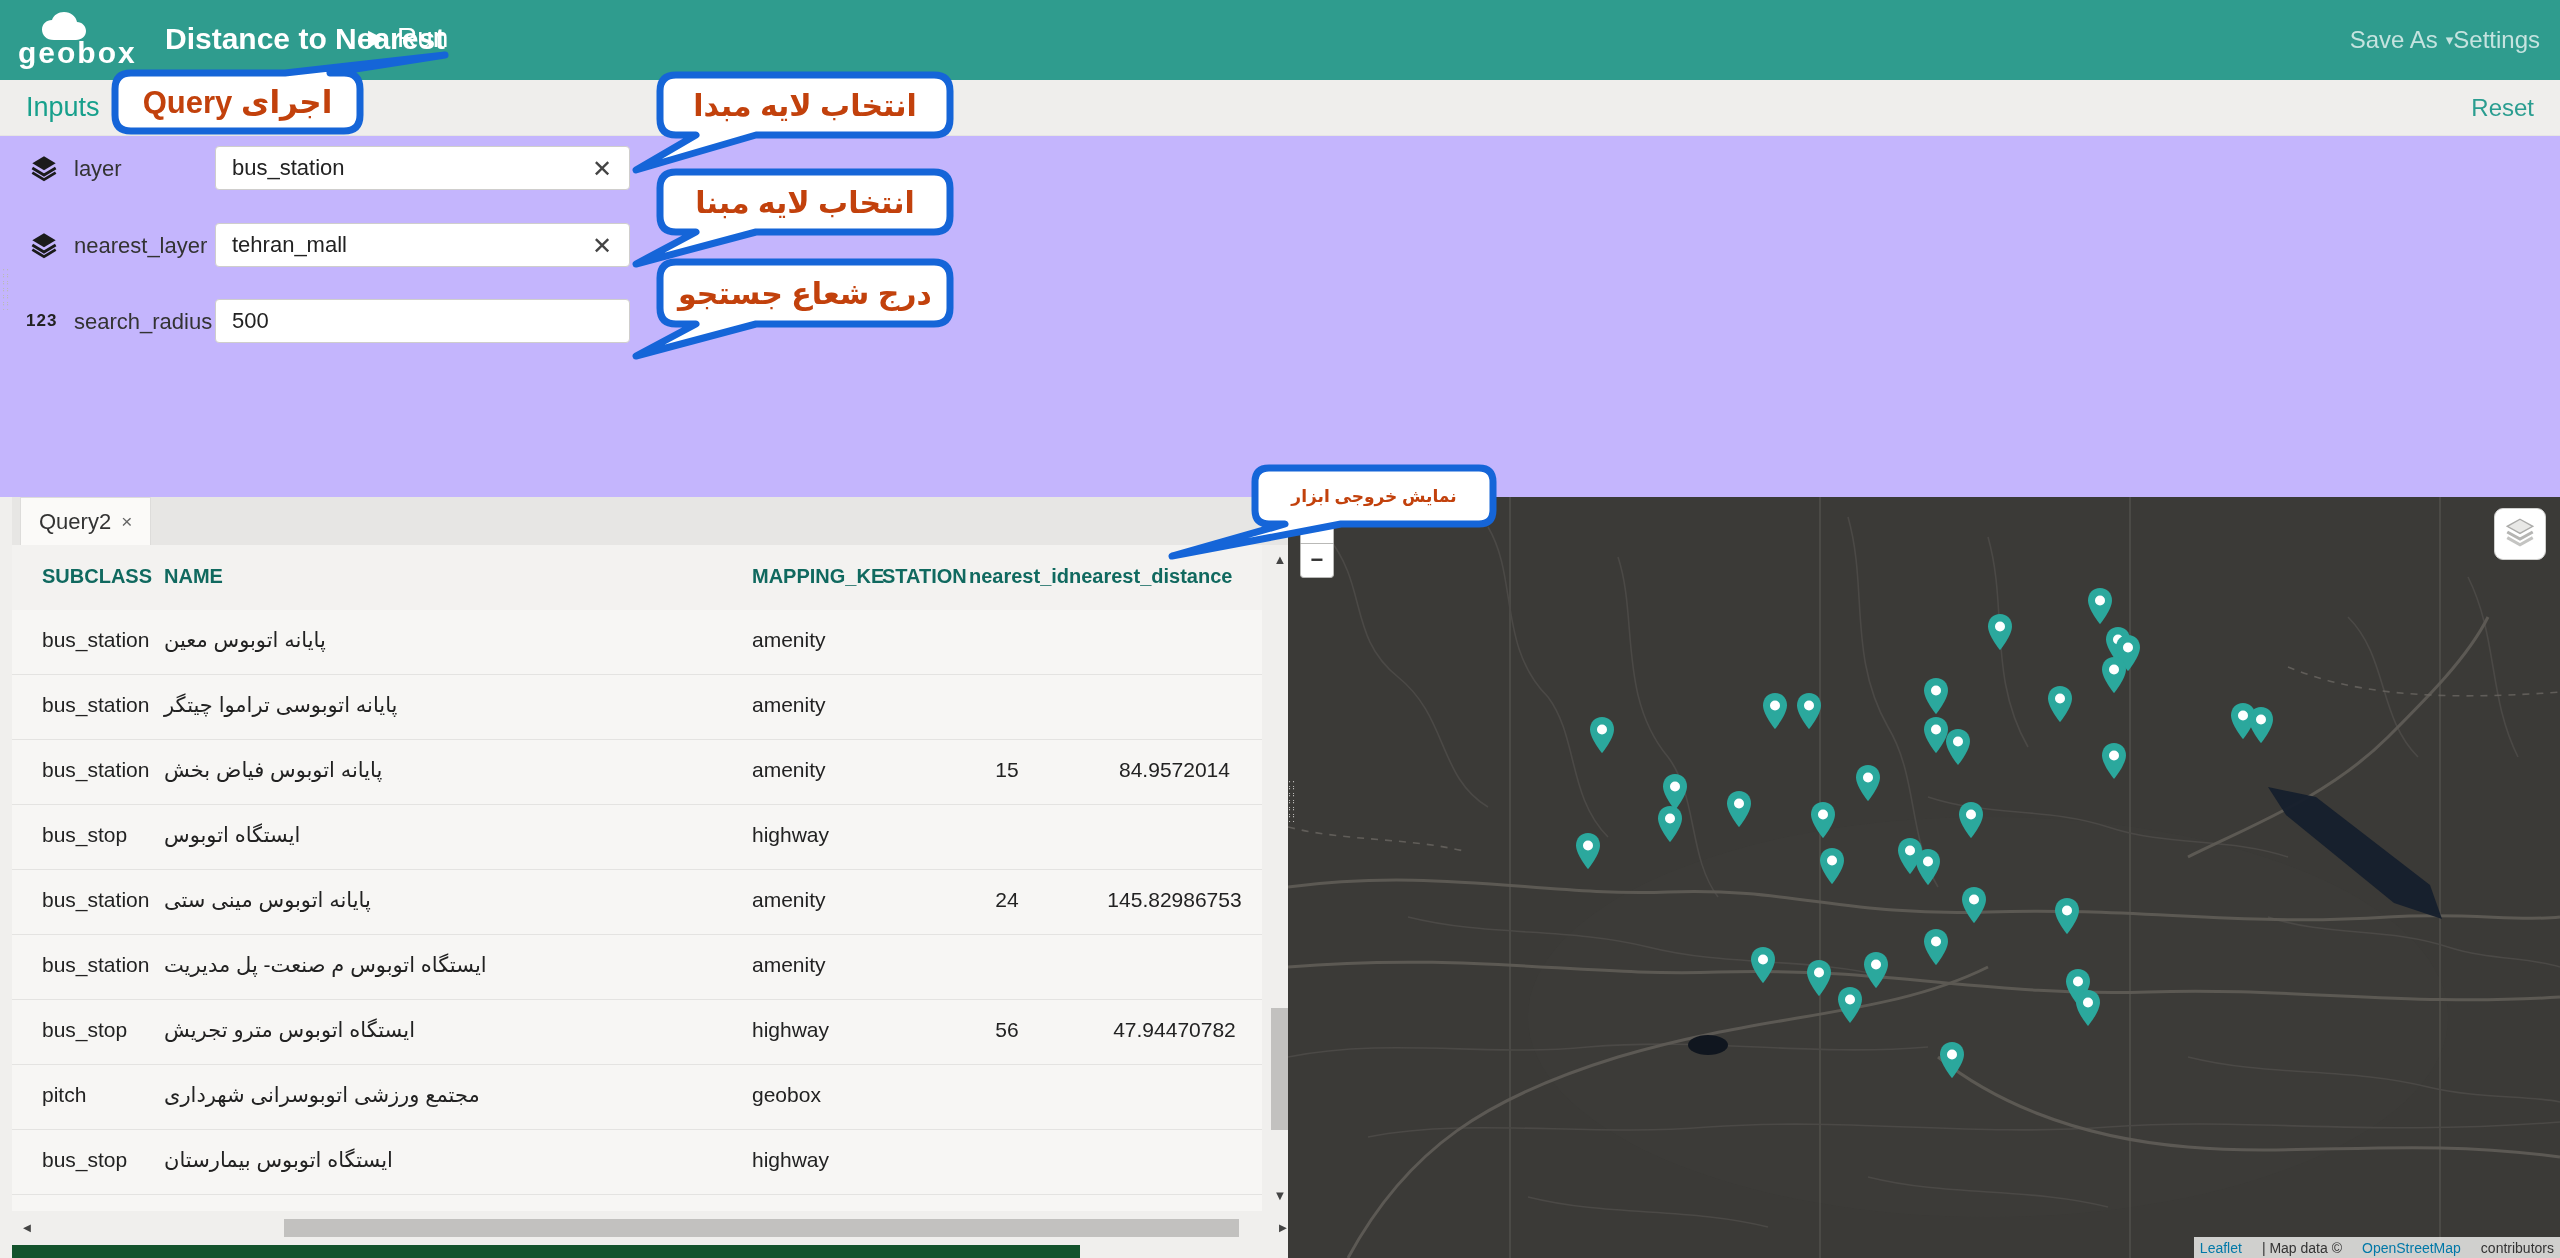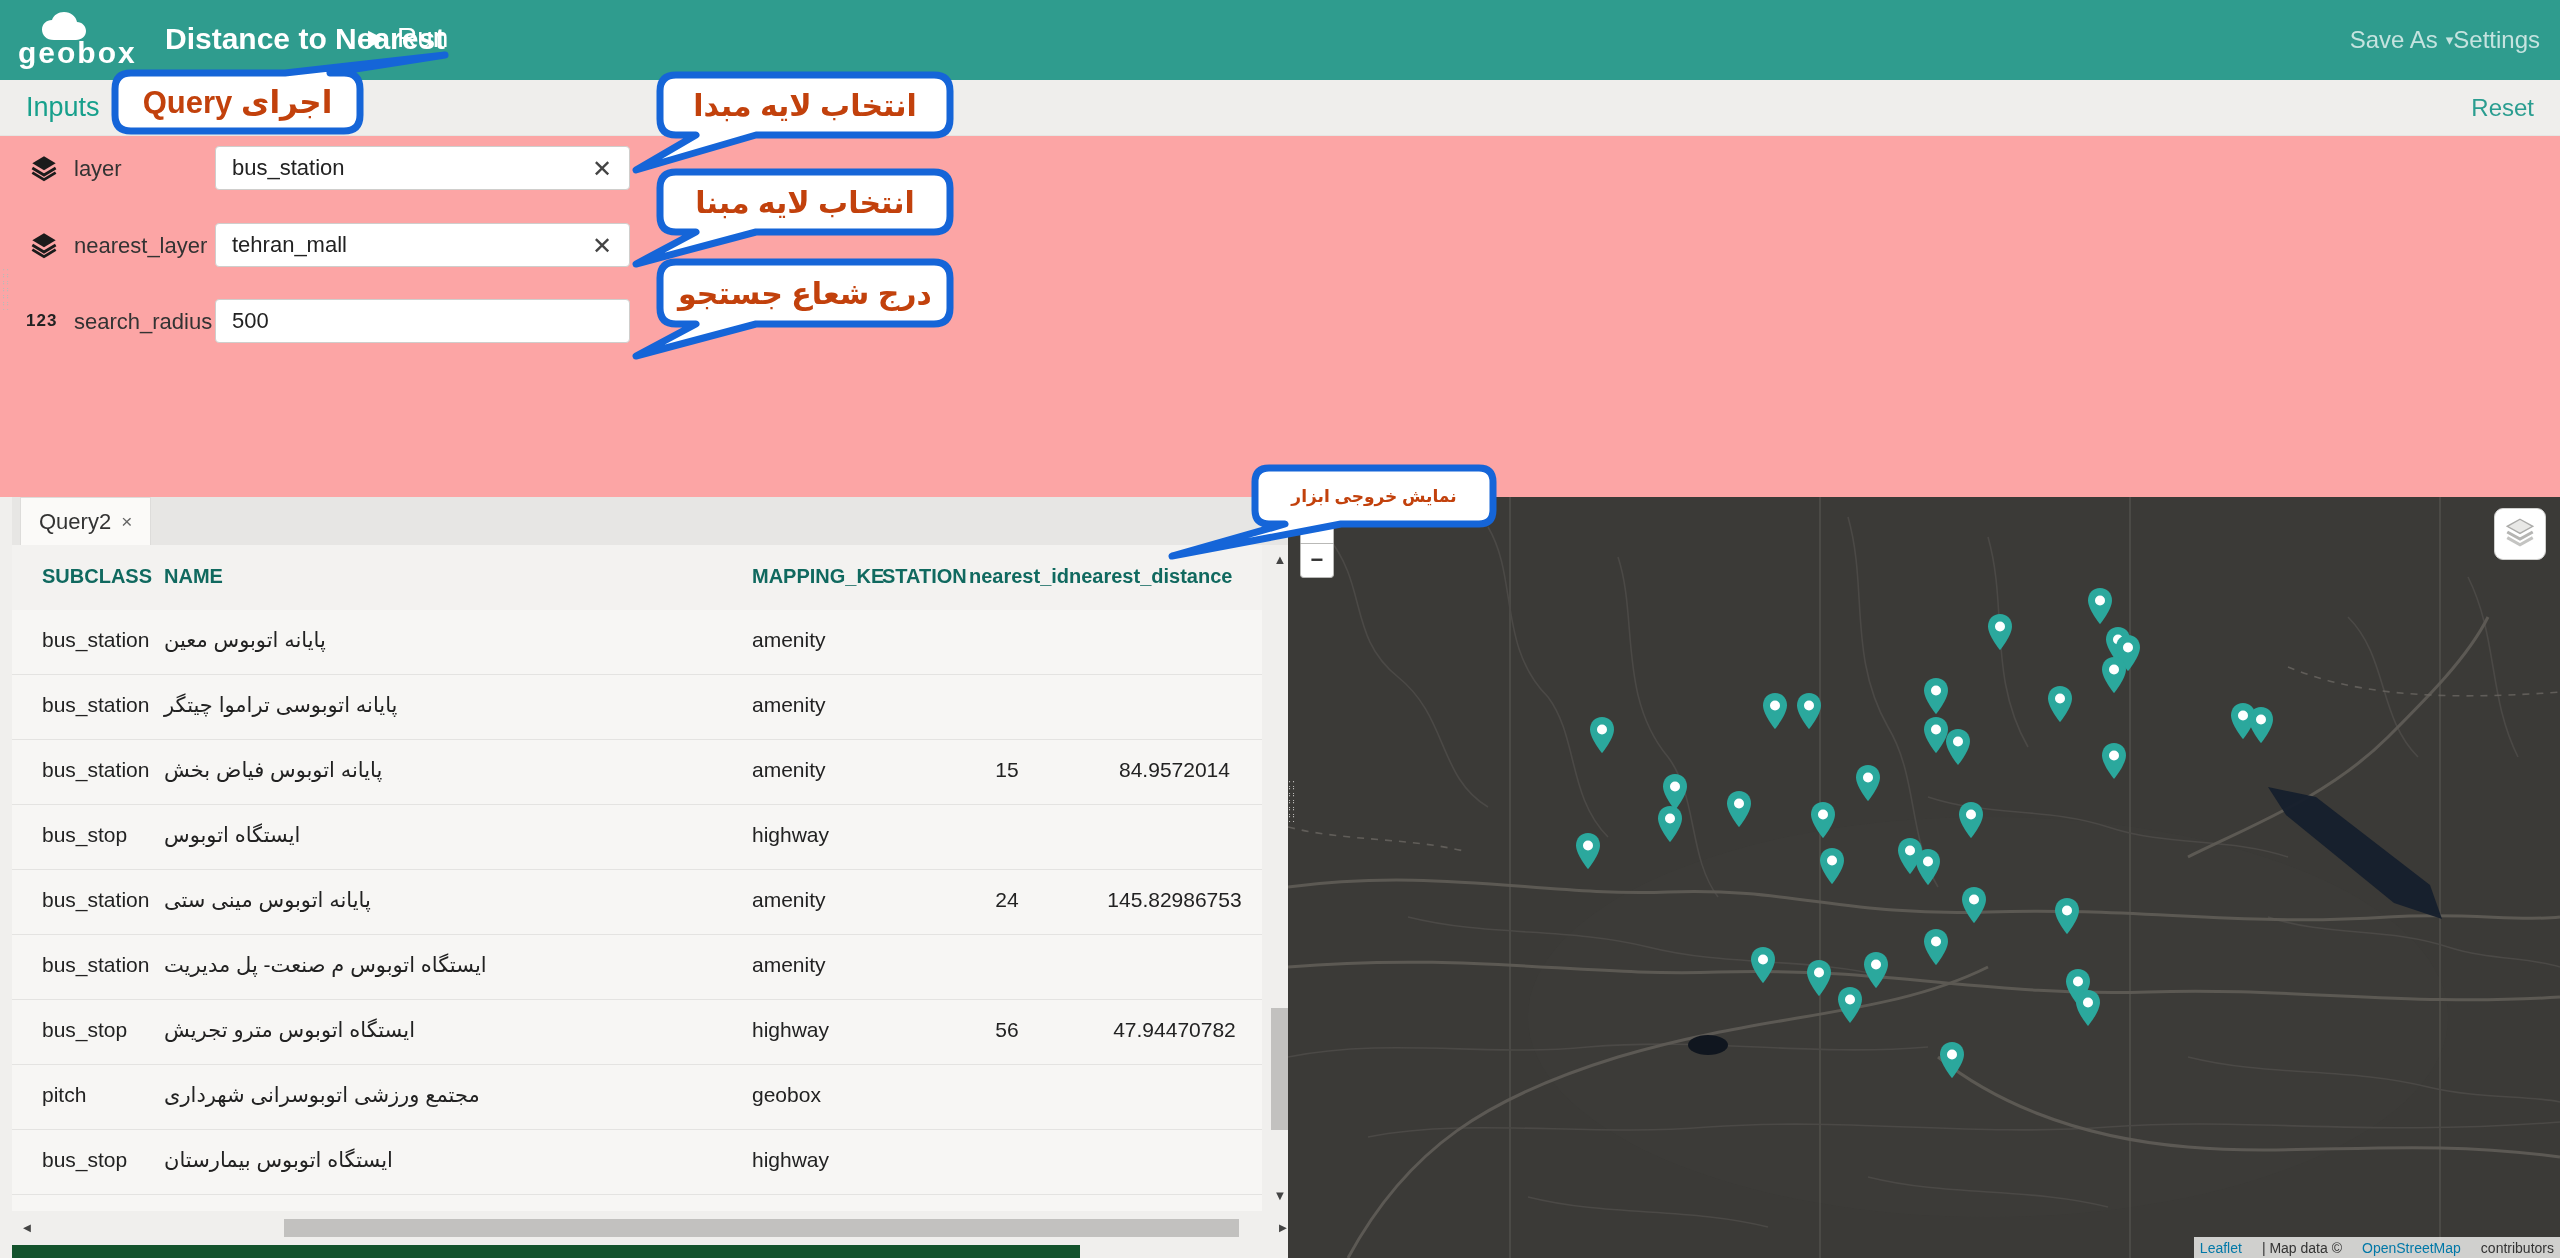--- a/index.html
+++ b/index.html
@@ -14,21 +14,21 @@
   .run-btn{position:absolute;left:368px;top:22px;color:#FFFFFF;font-size:28px;display:flex;align-items:center;gap:12px;cursor:pointer;}
   .run-btn .tri{font-size:22px;}
   .appbar-right{position:absolute;right:20px;top:26px;display:flex;color:rgba(255,255,255,0.72);font-size:24px;}
   .appbar-right .item{cursor:pointer;display:flex;align-items:center;gap:8px;}
   .caret{font-size:15px;}
 
   
   .inputs-bar{position:absolute;left:0;top:80px;width:2560px;height:55px;background:#EFEEEC;border-bottom:1px solid #E6E5E3;}
   .inputs-tab{position:absolute;left:26px;top:12px;color:#17A08C;font-size:27px;cursor:pointer;}
   .reset-link{position:absolute;right:26px;top:14px;color:#2A9D90;font-size:24px;cursor:pointer;}
-  .inputs-body{position:absolute;left:0;top:136px;width:2560px;height:361px;background:#fca5a5;}
+  .inputs-body{position:absolute;left:0;top:136px;width:2560px;height:361px;background:#c4b5fd;}
   .field-row{position:absolute;left:0;width:700px;height:46px;}
   .f-icon{position:absolute;left:30px;top:8px;width:28px;height:28px;}
   .f-icon123{position:absolute;left:26px;top:12px;font-size:17px;font-weight:bold;color:#222;letter-spacing:1px;}
   .f-label{position:absolute;left:74px;top:10px;font-size:22px;color:#333;}
   .f-input{position:absolute;left:215px;top:0;width:415px;height:44px;background:#FFFFFF;border:1px solid #CFCECC;border-radius:4px;box-sizing:border-box;font-size:22px;color:#222;padding:0 44px 0 16px;font-family:"Liberation Sans","DejaVu Sans",sans-serif;outline:none;}
   .f-clear{position:absolute;left:592px;top:9px;font-size:24px;color:#444;cursor:pointer;}
   .drag-dots-left{position:absolute;left:2px;top:268px;width:12px;height:50px;color:#BBBAB8;font-size:11px;line-height:7px;letter-spacing:1px;}
 
   
   .results{position:absolute;left:12px;top:497px;width:1068px;height:761px;background:#14532d;}

